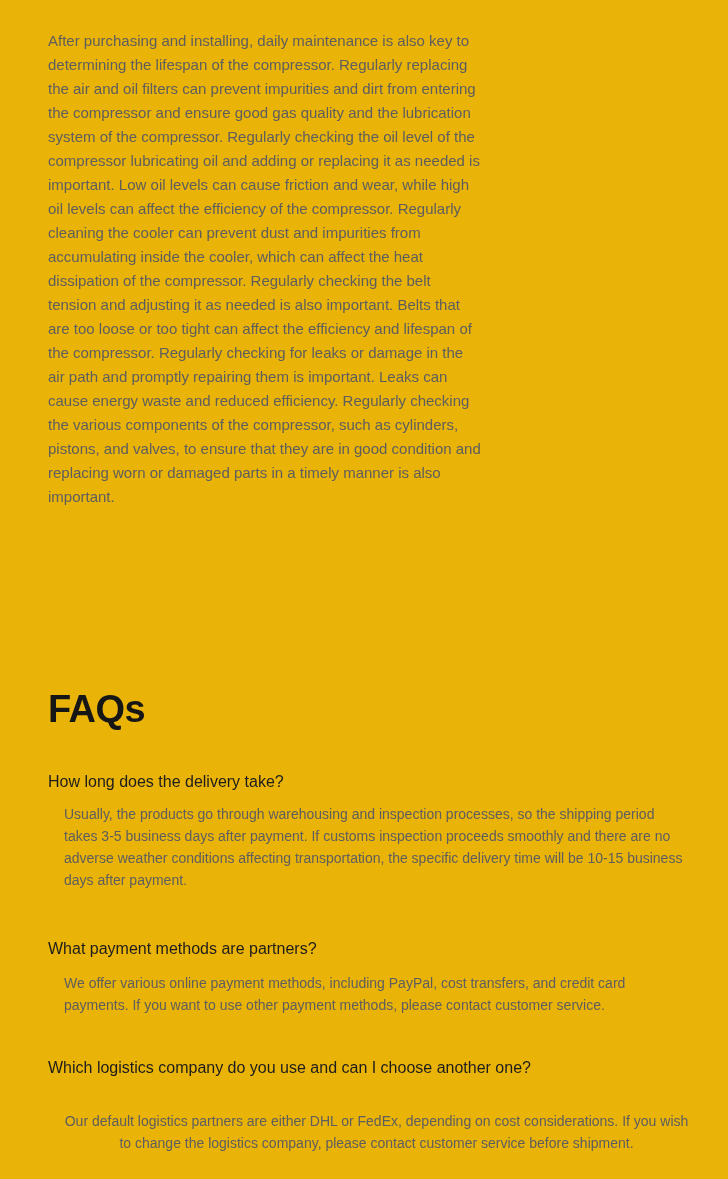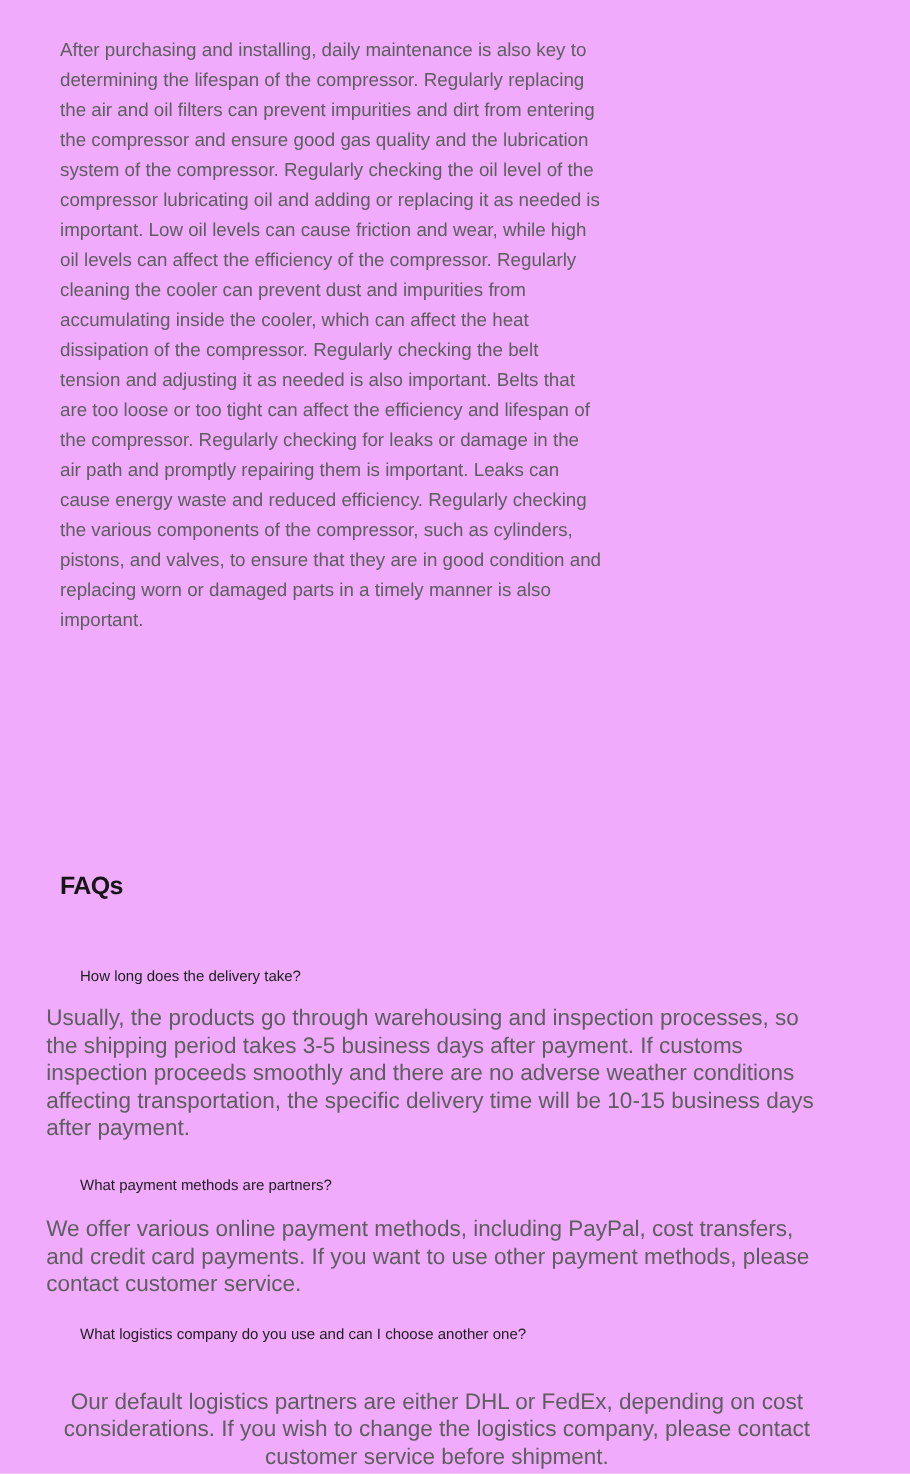--- a/index.html
+++ b/index.html
@@ -5,59 +5,59 @@
   html, body {
     margin: 0;
     padding: 0;
     background: #f2f3f2;
     font-family: "Liberation Sans", "DejaVu Sans", sans-serif;
   }
   .page {
     position: relative;
     width: 728px;
     height: 1179px;
-    background: #f0abfc;
+    background: #eab308;
     overflow: hidden;
   }
   .intro-paragraph {
     position: absolute;
     top: 14px;
     left: 48px;
     width: 435px;
     font-size: 15px;
     line-height: 24px;
     color: #5e5e5e;
   }
   .faq-title {
     position: absolute;
     top: 691px;
     left: 48px;
     margin: 0;
-    font-size: 20px;
+    font-size: 38px;
     line-height: 36px;
     font-weight: bold;
     letter-spacing: -0.5px;
     color: #161616;
   }
   .faq-question {
     position: absolute;
-    left: 64px;
+    left: 48px;
     width: 540px;
     margin: 0;
-    font-size: 12px;
+    font-size: 16px;
     line-height: 21px;
     font-weight: 400;
     color: #1d1d1d;
   }
   .faq-answer {
     position: absolute;
-    left: 37px;
+    left: 64px;
     width: 625px;
     margin: 0;
-    font-size: 18px;
+    font-size: 14px;
     line-height: 22px;
     color: #5e5e5e;
   }
   .q1 { top: 771px; }
   .a1 { top: 803px; }
   .q2 { top: 938px; }
   .a2 { top: 972px; }
   .q3 { top: 1057px; }
   .a3 { top: 1110px; text-align: center; }
 </style>
@@ -74,17 +74,17 @@
     <h3 class="faq-question q1">How long does the delivery take?</h3>
     <p class="faq-answer a1">Usually, the products go through warehousing and inspection processes, so the shipping period takes 3-5 business days after payment. If customs inspection proceeds smoothly and there are no adverse weather conditions affecting transportation, the specific delivery time will be 10-15 business days after payment.</p>
   </div>
 
   <div>
     <h3 class="faq-question q2">What payment methods are partners?</h3>
     <p class="faq-answer a2">We offer various online payment methods, including PayPal, cost transfers, and credit card payments. If you want to use other payment methods, please contact customer service.</p>
   </div>
 
   <div>
-    <h3 class="faq-question q3">What logistics company do you use and can I choose another one?</h3>
+    <h3 class="faq-question q3">Which logistics company do you use and can I choose another one?</h3>
     <p class="faq-answer a3">Our default logistics partners are either DHL or FedEx, depending on cost considerations. If you wish to change the logistics company, please contact customer service before shipment.</p>
   </div>
 
 </div>
 
 </body></html>

